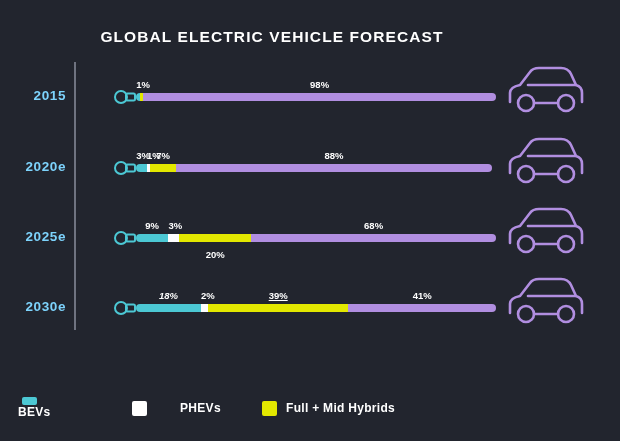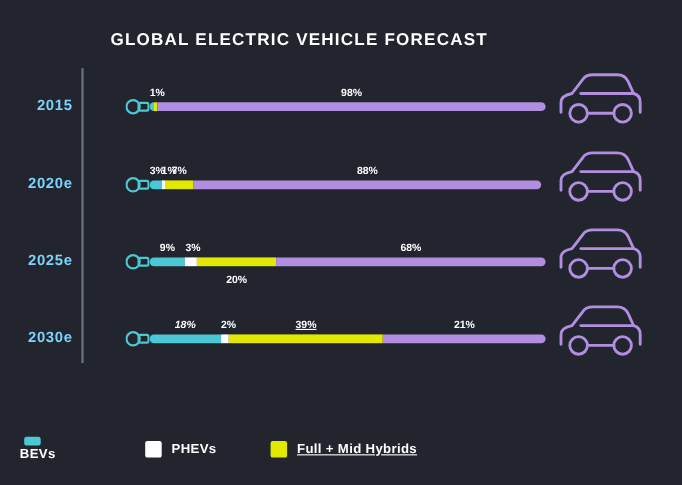--- a/index.html
+++ b/index.html
@@ -222,21 +222,21 @@
       </div>
       <div class="row" style="top: 273px;">
         <div class="row-label">2030e</div>
         <div class="plug"><svg width="22" height="20" viewBox="0 0 22 20">
             <circle cx="7" cy="10" r="6" fill="none" stroke="#4cc8d4" stroke-width="2"></circle>
             <rect x="12" y="6.5" width="9" height="7" rx="1.5" fill="none" stroke="#4cc8d4" stroke-width="2"></rect>
           </svg></div>
         <div class="seg-label" style="left: 168.4px; top: 17px; font-style: italic;">18%</div>
         <div class="seg-label" style="left: 207.8px; top: 17px;">2%</div>
         <div class="seg-label" style="left: 278.2px; top: 17px; text-decoration: underline;">39%</div>
-        <div class="seg-label" style="left: 422.2px; top: 17px;">21%</div>
+        <div class="seg-label" style="left: 422.2px; top: 17px;">41%</div>
         <div class="bar">
           <div class="seg first" style="width: 64.8px; background: rgb(76, 200, 212);"></div>
           <div class="seg" style="width: 7.2px; background: rgb(255, 255, 255);"></div>
           <div class="seg" style="width: 140.4px; background: rgb(227, 232, 0);"></div>
           <div class="seg last" style="width: 147.6px; background: rgb(177, 142, 224);"></div>
         </div>
         <div class="car"><svg width="78" height="56" viewBox="0 0 78 56">
             <path d="M4 40 L4 31 C4 26 9 24 14 23 L24 10 C26 7 29 6 33 6 L55 6 C60 6 63 8 65 12 L70 23 C74 24 76 27 76 31 L76 40" fill="none" stroke="#b18ee0" stroke-width="2.6" stroke-linecap="round" stroke-linejoin="round"></path>
             <path d="M22 23 L70 23" fill="none" stroke="#b18ee0" stroke-width="2.6" stroke-linecap="round"></path>
             <circle cx="20" cy="41" r="8" fill="none" stroke="#b18ee0" stroke-width="2.6"></circle>
@@ -244,23 +244,23 @@
             <path d="M28 41 L52 41" fill="none" stroke="#b18ee0" stroke-width="2.6" stroke-linecap="round"></path>
           </svg></div>
       </div>
     </div>
 
   <div id="legend">
       <div class="legend-item" style="left: 18px; flex-direction: column;">
         <span class="legend-swatch" style="background: rgb(76, 200, 212);"></span>
         <span class="legend-text">BEVs</span>
       </div>
-      <div class="legend-item" style="left: 132px;">
+      <div class="legend-item" style="left: 132px; gap: 24px;">
         <span class="legend-swatch" style="background: rgb(255, 255, 255);"></span>
         <span class="legend-text">PHEVs</span>
       </div>
-      <div class="legend-item" style="left: 246px; text-decoration: underline;">
+      <div class="legend-item" style="left: 262px;">
         <span class="legend-swatch" style="background: rgb(227, 232, 0);"></span>
         <span class="legend-text">Full + Mid Hybrids</span>
       </div>
     </div>
 
 </div>
 
 </body></html>

